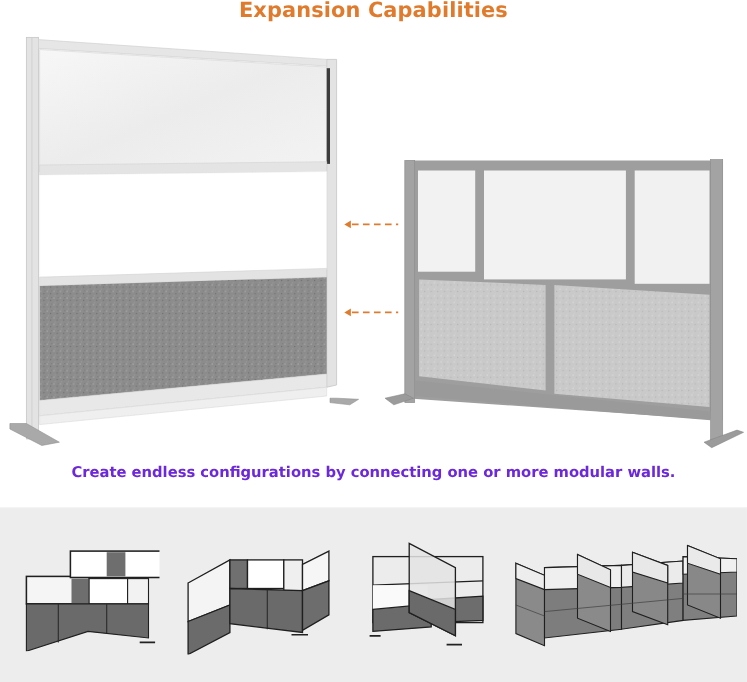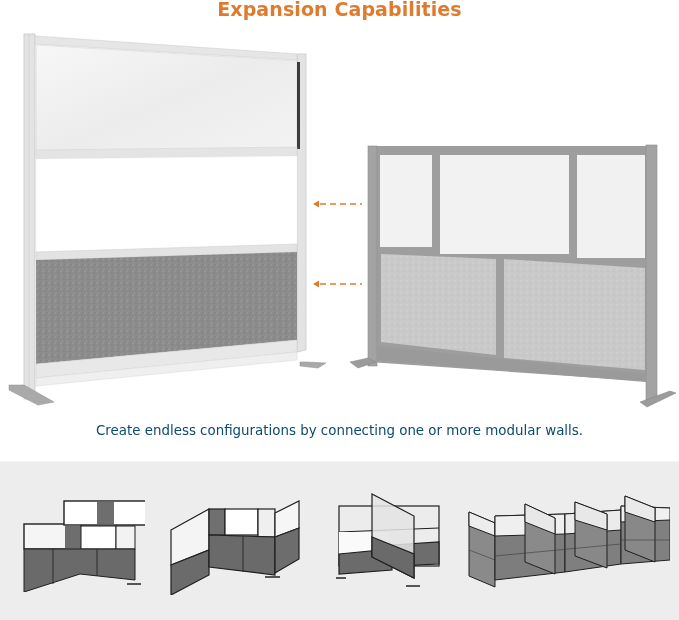--- a/index.html
+++ b/index.html
@@ -8,22 +8,22 @@
     background: #ffffff;
     font-family: "DejaVu Sans", sans-serif;
   }
   .title {
     position: absolute; left: 0; top: -2px; width: 679px; text-align: center;
     font-family: "DejaVu Sans", sans-serif; font-weight: bold;
     font-size: 19px; letter-spacing: 0.1px;
   }
   .caption {
     position: absolute; left: 0; top: 423px; width: 679px; text-align: center;
-    font-family: "DejaVu Sans", sans-serif; font-weight: normal;
-    font-size: 13.4px; color: #0c4a6e;
+    font-family: "DejaVu Sans", sans-serif; font-weight: bold;
+    font-size: 13.4px; color: #6d28d9;
   }
   .abs { position: absolute; }
   .strip {
     position: absolute; left: 0; top: 461px; width: 679px; height: 159px;
     border-top: 1px solid #f4f4f4;
   }
   .thumb { position: absolute; }
 </style>
 </head>
 <body>

